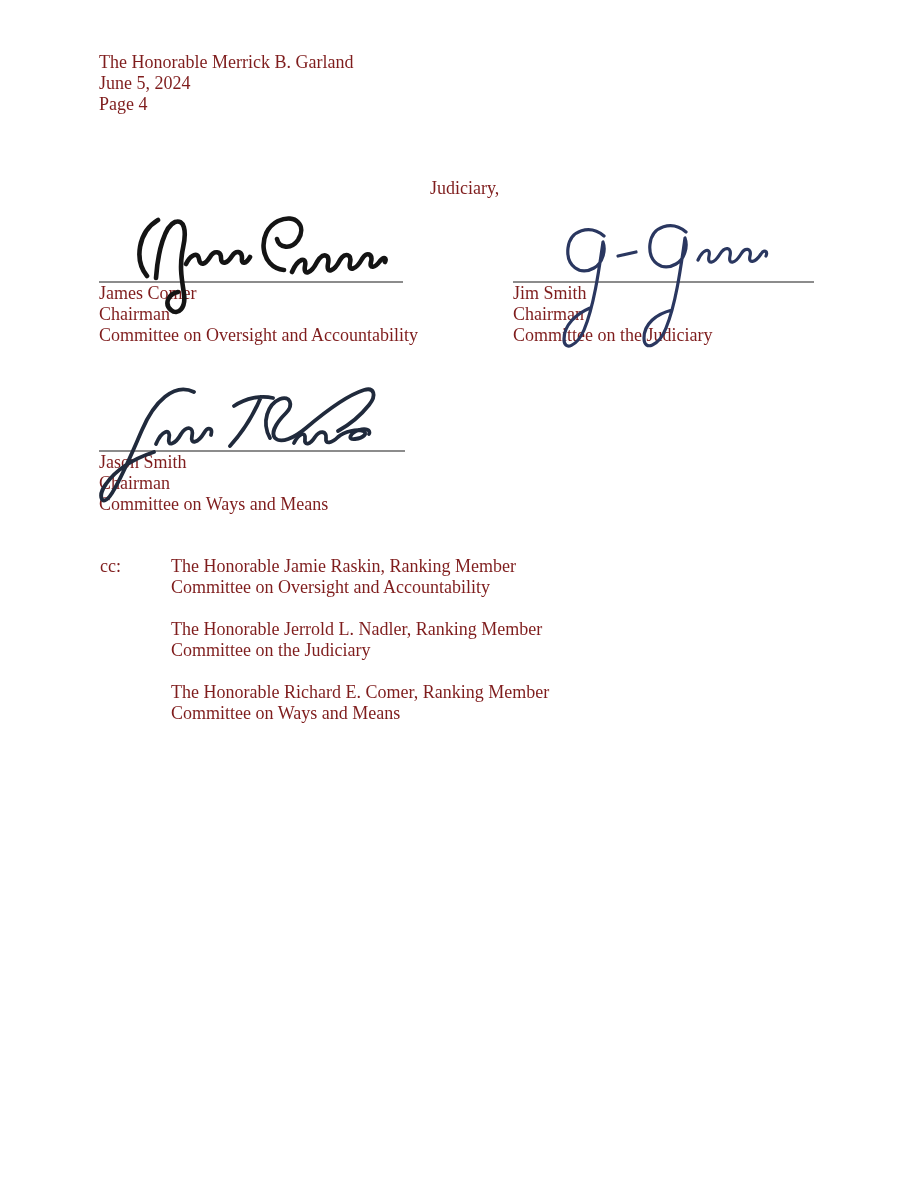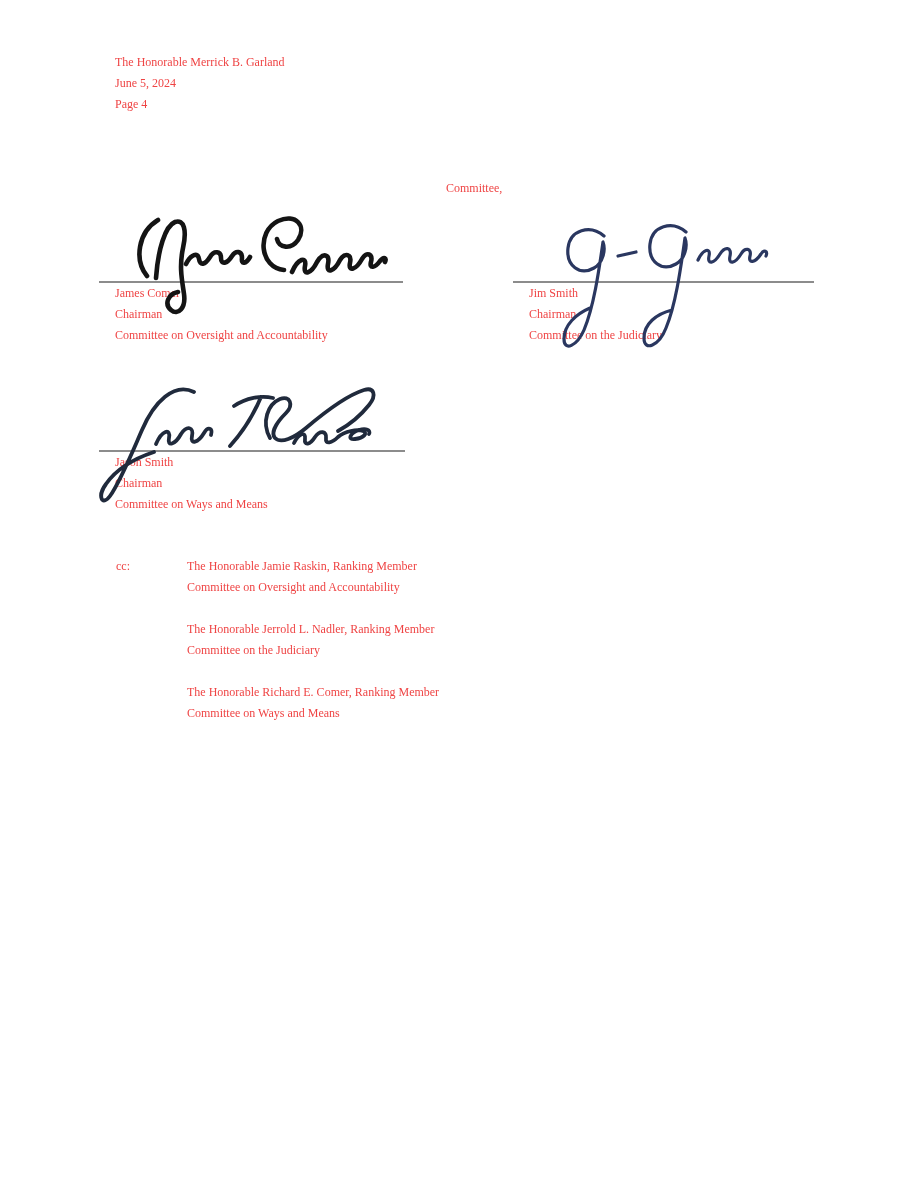--- a/index.html
+++ b/index.html
@@ -7,25 +7,24 @@
     position:relative;
     width:922px;
     height:1200px;
     background:#ffffff;
     overflow:hidden;
     font-family:"Liberation Serif","DejaVu Serif",serif;
     color:#1d1d1d;
   }
   .txt{
     position:absolute;
-    font-size:12px;
+    font-size:18px;
     line-height:21px;
     white-space:nowrap;
-    color:#ef4444;
-    margin-left:16px;
+    color:#7f1d1d;
   }
   .txt div{white-space:nowrap;}
   .sig-line{
     position:absolute;
     height:2px;
     background:#8c8c8c;
   }
   .sig-svg{
     position:absolute;
     pointer-events:none;
@@ -45,21 +44,21 @@
 <body>
 
 <div class="page">
 
   <div class="txt" style="left:99px;top:52px;">
     <div>The Honorable Merrick B. Garland</div>
     <div>June 5, 2024</div>
     <div>Page 4</div>
   </div>
 
-  <div class="txt" style="left:430px;top:178px;">Committee,</div>
+  <div class="txt" style="left:430px;top:178px;">Judiciary,</div>
 
   <svg class="sig-svg ink-black" style="left:112px;top:212px;" width="290" height="110" viewBox="0 0 290 110" aria-hidden="true">
     <path d="M 46,8 C 26,20 22,48 35,64"></path>
     <path d="M 44,66 C 46,38 53,14 63,10 C 72,7 75,18 71,36 C 67,55 70,68 72,82 C 74,96 66,104 59,98 C 52,92 56,82 66,80"></path>
     <path d="M 74,52 C 79,42 86,40 87,47 C 88,54 93,53 98,45 C 102,38 109,39 109,46 C 109,53 115,52 120,44 C 124,38 130,39 130,46 C 129,53 134,52 138,45"></path>
     <path d="M 172,58 C 148,56 144,20 166,9 C 184,1 195,14 186,28 C 179,38 167,36 165,27"></path>
     <path d="M 180,60 C 186,46 195,44 193,54 C 191,64 199,62 205,50 C 211,40 218,42 216,52 C 214,62 222,60 228,48 C 233,40 240,42 238,51 C 236,60 244,58 250,47 C 255,39 261,42 259,50 C 257,57 263,56 268,49 C 272,44 275,46 273,50"></path>
   </svg>
 
   <svg class="sig-svg ink-navy" style="left:528px;top:222px;" width="300" height="140" viewBox="0 0 300 140" aria-hidden="true">

